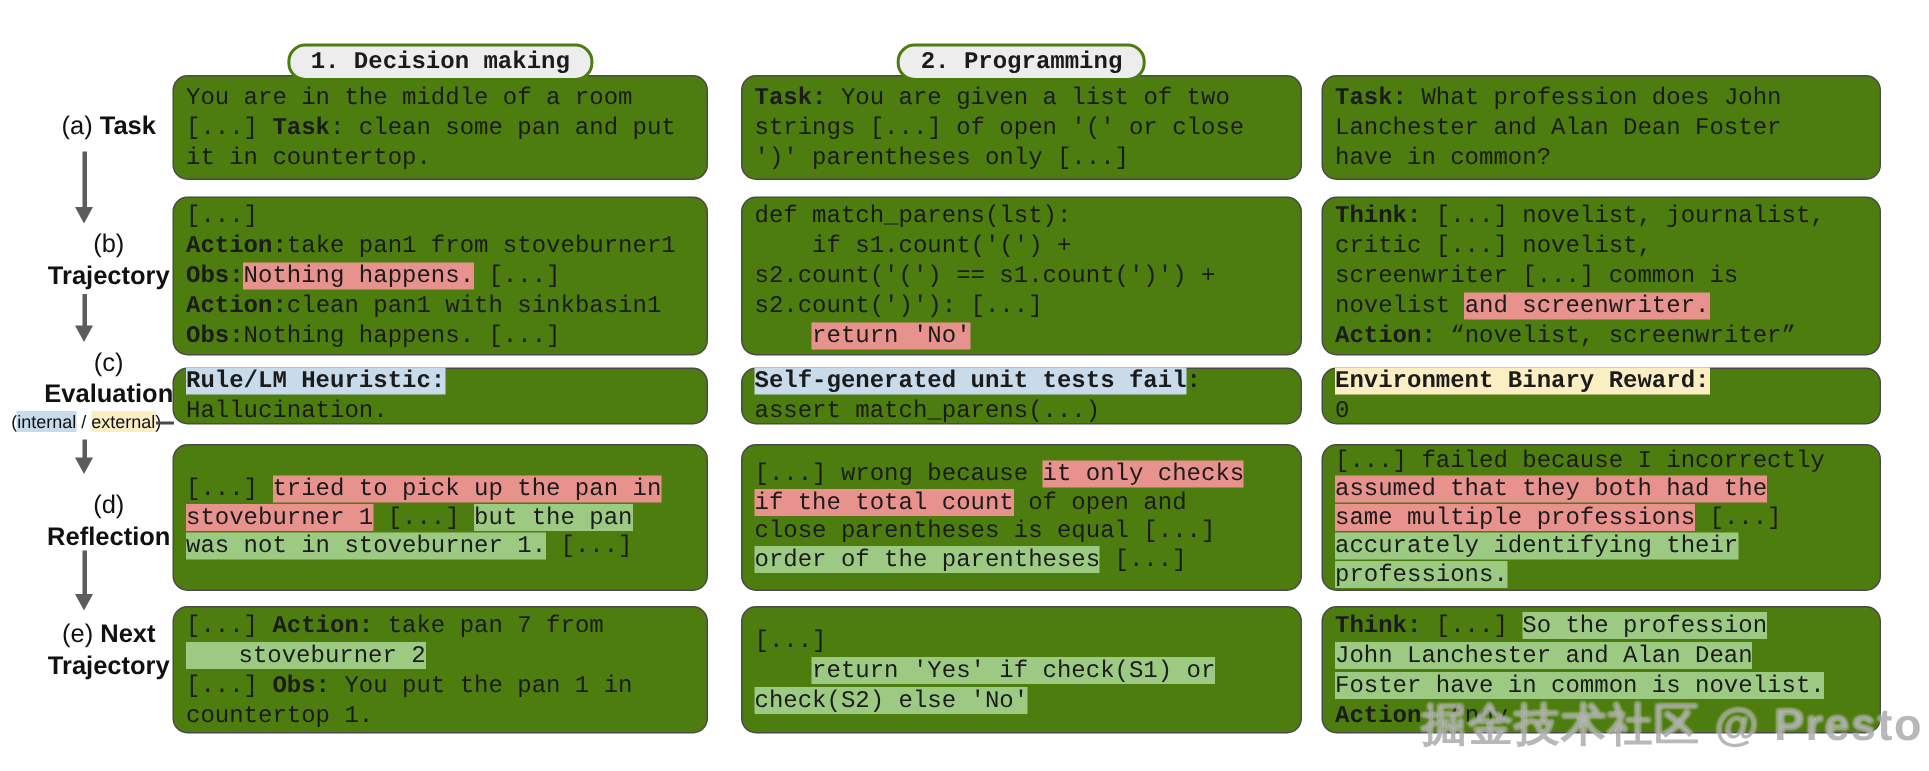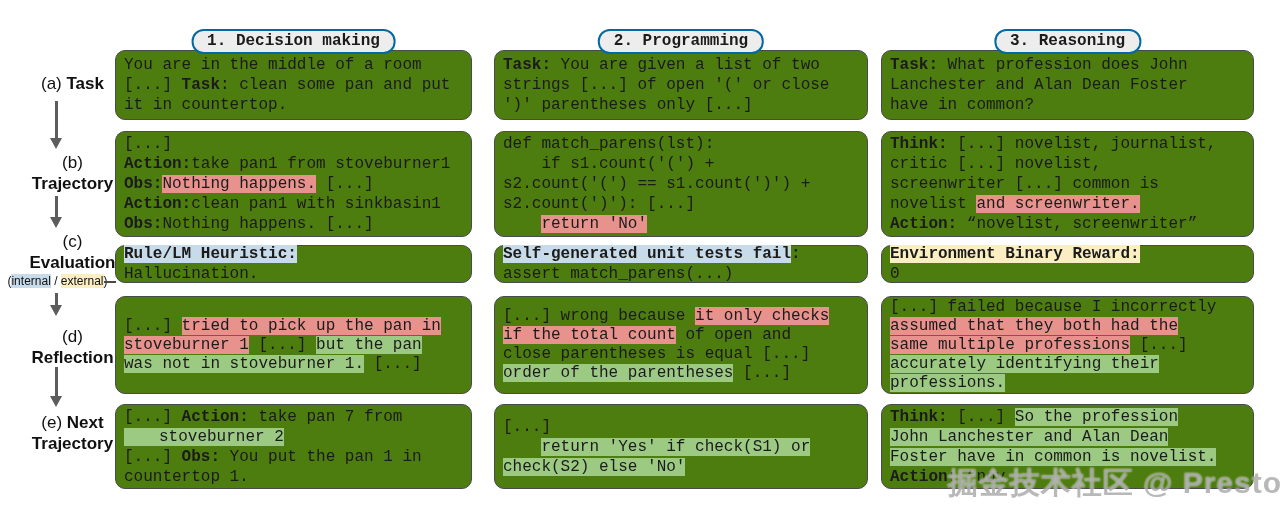--- a/index.html
+++ b/index.html
@@ -20,21 +20,21 @@
                 border-top:11px solid #5c5c5c;}
   .connector{position:absolute;top:281px;left:104px;width:12px;height:2px;background:#4a4a4a;}
 
   
   .col{position:absolute;top:0;height:514px;}
   .col1{left:115px;width:357px;}
   .col2{left:494px;width:374px;}
   .col3{left:881px;width:373px;}
 
   .tab{position:absolute;top:29px;left:50%;transform:translateX(-50%);z-index:3;
-       background:#ededed;border:2px solid #0369a1;border-radius:12px;
+       background:#ededed;border:2px solid #4d7c0f;border-radius:12px;
        padding:0 14px;font-size:16px;font-weight:bold;line-height:21px;white-space:nowrap;}
 
   .box{position:absolute;left:0;width:100%;box-sizing:border-box;background:#4d7c0f;
        border:1.6px solid #4a4a4a;border-radius:10px;z-index:1;
        display:flex;align-items:center;padding:1px 8px;}
   .box-a{top:50px;height:70px;}
   .box-b{top:131px;height:106px;}
   .box-c{top:245px;height:38px;}
   .box-d{top:296px;height:98px;}
   .box-e{top:404px;height:85px;}
@@ -128,21 +128,20 @@
 </span><span style="background-color: rgb(157, 202, 131);">order of the parentheses</span><span> [...]</span></div>
       </div>
     <div class="box box-e">
         <div class="content"><span>[...]
     </span><span style="background-color: rgb(157, 202, 131);">return 'Yes' if check(S1) or
 check(S2) else 'No'</span></div>
       </div>
   </div>
 
   <div class="col col3">
-    <div class="tab">3. Reasoning</div>
     <div class="box box-a">
         <div class="content"><span class="seg-b">Task:</span><span> What profession does John
 Lanchester and Alan Dean Foster
 have in common?</span></div>
       </div>
     <div class="box box-b">
         <div class="content"><span class="seg-b">Think:</span><span> [...] novelist, journalist,
 critic [...] novelist,
 screenwriter [...] common is
 novelist </span><span style="background-color: rgb(232, 146, 142);">and screenwriter.</span><span>

